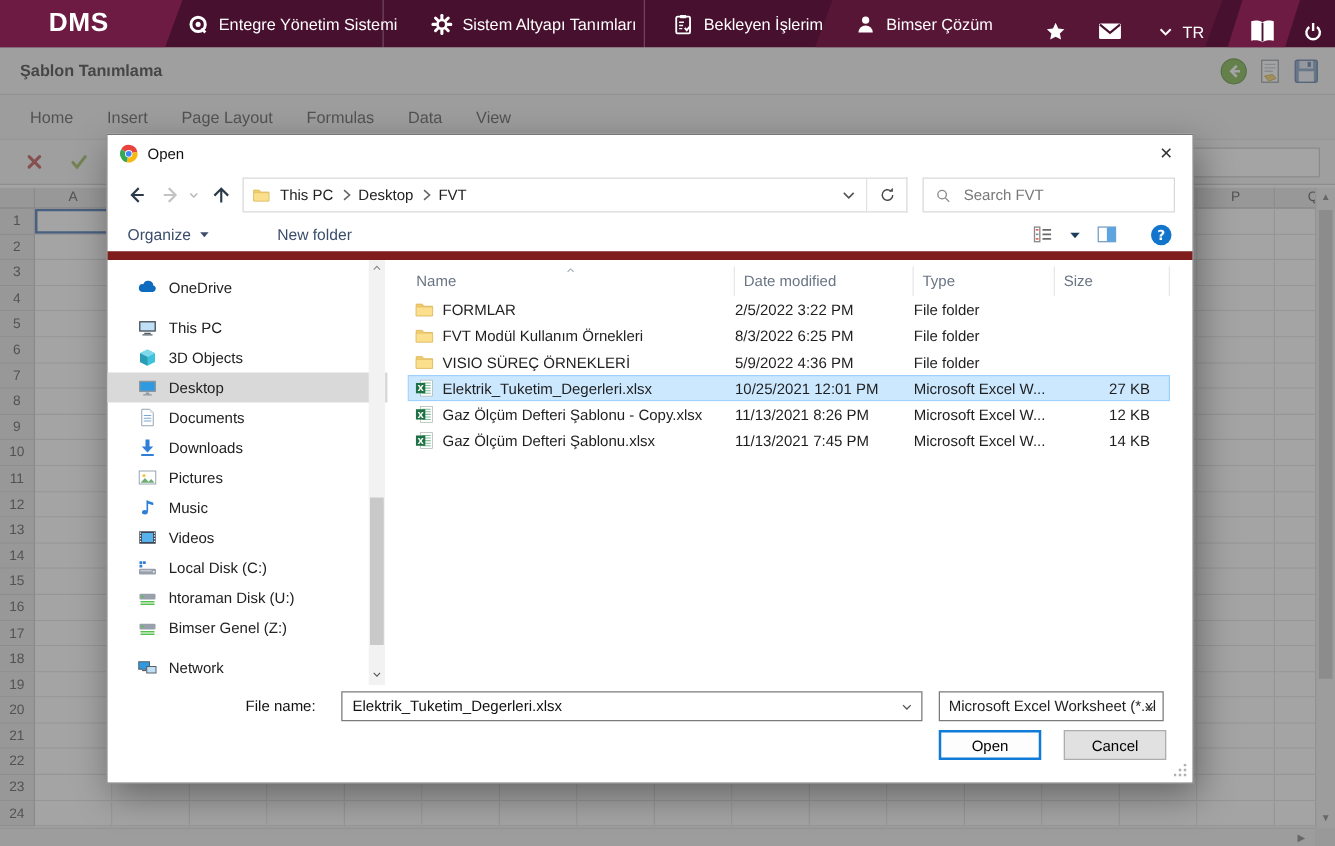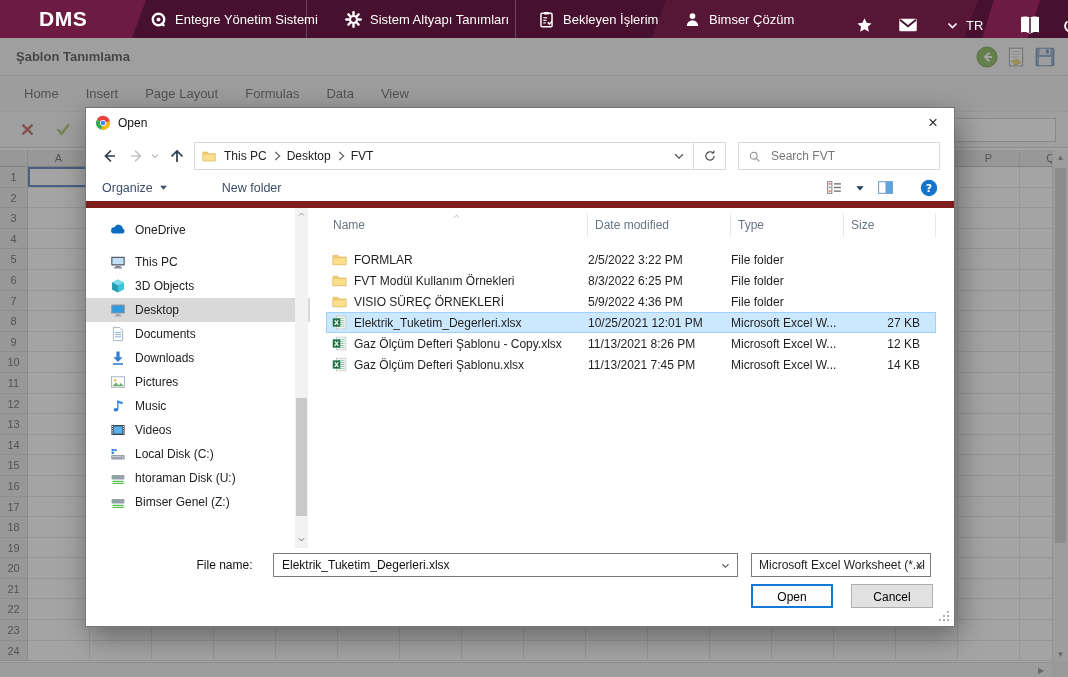--- a/index.html
+++ b/index.html
@@ -17,21 +17,21 @@
     clip-path:polygon(14px 0,100% 0,calc(100% - 14px) 100%,0 100%);}
   .tb-light-book{left:982px;width:58px;background:#6d1b43;
     clip-path:polygon(12px 0,100% 0,calc(100% - 12px) 100%,0 100%);}
   .tb-logo{position:absolute;left:13px;top:7px;display:flex;align-items:center;gap:3px;z-index:2;}
   .tb-logo .ic{width:23px;height:23px;}
   .tb-logo-text{color:#fff;font-size:21px;font-weight:bold;letter-spacing:.5px;}
   .tb-item{position:absolute;top:0;height:38px;display:flex;align-items:center;gap:8px;
     color:#fff;font-size:13px;z-index:2;white-space:nowrap;cursor:default;}
   .tb-item .ic{width:17px;height:17px;}
   .tb-div{position:absolute;top:0;width:1px;height:38px;background:rgba(255,255,255,.22);z-index:2;}
-  .tb-right{position:absolute;top:0;height:50px;display:flex;align-items:center;z-index:2;color:#fff;margin-left:20px;}
+  .tb-right{position:absolute;top:0;height:50px;display:flex;align-items:center;z-index:2;color:#fff;}
   .tb-lang{font-size:13px;color:#fff;}
 
   
   .app-header{position:absolute;left:0;top:38px;width:1068px;height:38px;background:#f5f5f5;
     border-bottom:1px solid #dcdcdc;box-sizing:border-box;}
   .app-title{position:absolute;left:16px;top:0;line-height:38px;font-size:13px;font-weight:bold;color:#3c3c3c;}
   .hdr-icons{position:absolute;right:12px;top:8px;display:flex;gap:7px;align-items:center;}
   .hdr-icons .ic{width:22px;height:22px;}
   .ribbon{position:absolute;left:0;top:76px;width:1068px;height:36px;background:#f0f0f0;
     border-bottom:1px solid #e3e3e3;box-sizing:border-box;display:flex;align-items:center;
@@ -112,21 +112,21 @@
   .side-item.sel{background:#d9d9d9;}
   .side-item.gap{margin-top:8px;}
   .side-scroll{position:absolute;right:2px;top:0;width:13px;height:340px;background:#f2f2f2;}
   .side-thumb{position:absolute;left:1px;width:11px;top:190px;height:118px;background:#c9c9c9;}
   .side-scroll .ic{position:absolute;left:2px;width:9px;height:9px;}
   .dlg-list{flex:1;position:relative;padding-left:16px;box-sizing:border-box;}
   .list-header{display:flex;height:24px;margin-top:5px;position:relative;color:#6a7584;font-size:12px;align-items:center;}
   .lh{box-sizing:border-box;padding-left:7px;line-height:24px;height:24px;border-right:1px solid #e8e8e8;
     white-space:nowrap;overflow:hidden;}
   .sort-caret{position:absolute;left:123px;top:-2px;width:15px;height:11px;}
-  .file-rows{margin-top:12px;}
+  .file-rows{margin-top:0;}
   .file-row{display:flex;height:21px;align-items:center;font-size:12px;color:#1f1f1f;width:610px;}
   .file-row.sel{background:#cce8ff;box-shadow:inset 0 0 0 1px #9ed1ff;}
   .fr-name{width:262px;display:flex;align-items:center;gap:7px;padding-left:6px;box-sizing:border-box;
     white-space:nowrap;overflow:hidden;flex:none;}
   .fr-name .ic{width:15px;height:15px;}
   .fr-date{width:143px;flex:none;white-space:nowrap;overflow:hidden;}
   .fr-type{width:113px;flex:none;white-space:nowrap;overflow:hidden;}
   .fr-size{width:92px;flex:none;text-align:right;padding-right:16px;box-sizing:border-box;white-space:nowrap;}
   .dlg-footer{position:absolute;left:0;bottom:0;right:0;height:78px;}
   .fname-label{position:absolute;left:96px;top:10px;width:85px;text-align:center;font-size:12px;color:#111;}
@@ -1083,20 +1083,30 @@
         <div class="side-item ind">
           <span class="ic" style="width:16px;height:16px">
             <svg viewBox="0 0 16 16">
               <rect x="1.6" y="5" width="12.8" height="4.6" rx="0.8" fill="#97a0ab"></rect>
               <circle cx="4" cy="7.3" r="0.9" fill="#56c04e"></circle>
               <rect x="2.4" y="10.8" width="11.2" height="1.2" fill="#56c04e"></rect>
               <rect x="2.4" y="12.8" width="11.2" height="1.2" fill="#56c04e"></rect>
             </svg>
           </span>
           <span>Bimser Genel (Z:)</span>
+        </div>
+        <div class="side-item gap">
+          <span class="ic" style="width:16px;height:16px">
+            <svg viewBox="0 0 16 16">
+              <rect x="1" y="3.4" width="8.6" height="6" fill="#2f9ae0" stroke="#57606a" stroke-width="0.8"></rect>
+              <rect x="7.4" y="7.2" width="7.4" height="5.2" fill="#bfe0f5" stroke="#57606a" stroke-width="0.8"></rect>
+              <rect x="3.6" y="10" width="3.4" height="0.9" fill="#57606a"></rect>
+            </svg>
+          </span>
+          <span>Network</span>
         </div>
         <div class="side-scroll">
           <span class="ic" style="top:2px">
             <svg viewBox="0 0 16 16">
               <path d="M3.5 10L8 5.5 12.5 10" fill="none" stroke="#888" stroke-width="1.5"></path>
             </svg>
           </span>
           <div class="side-thumb"></div>
           <span class="ic" style="bottom:4px">
             <svg viewBox="0 0 16 16">

